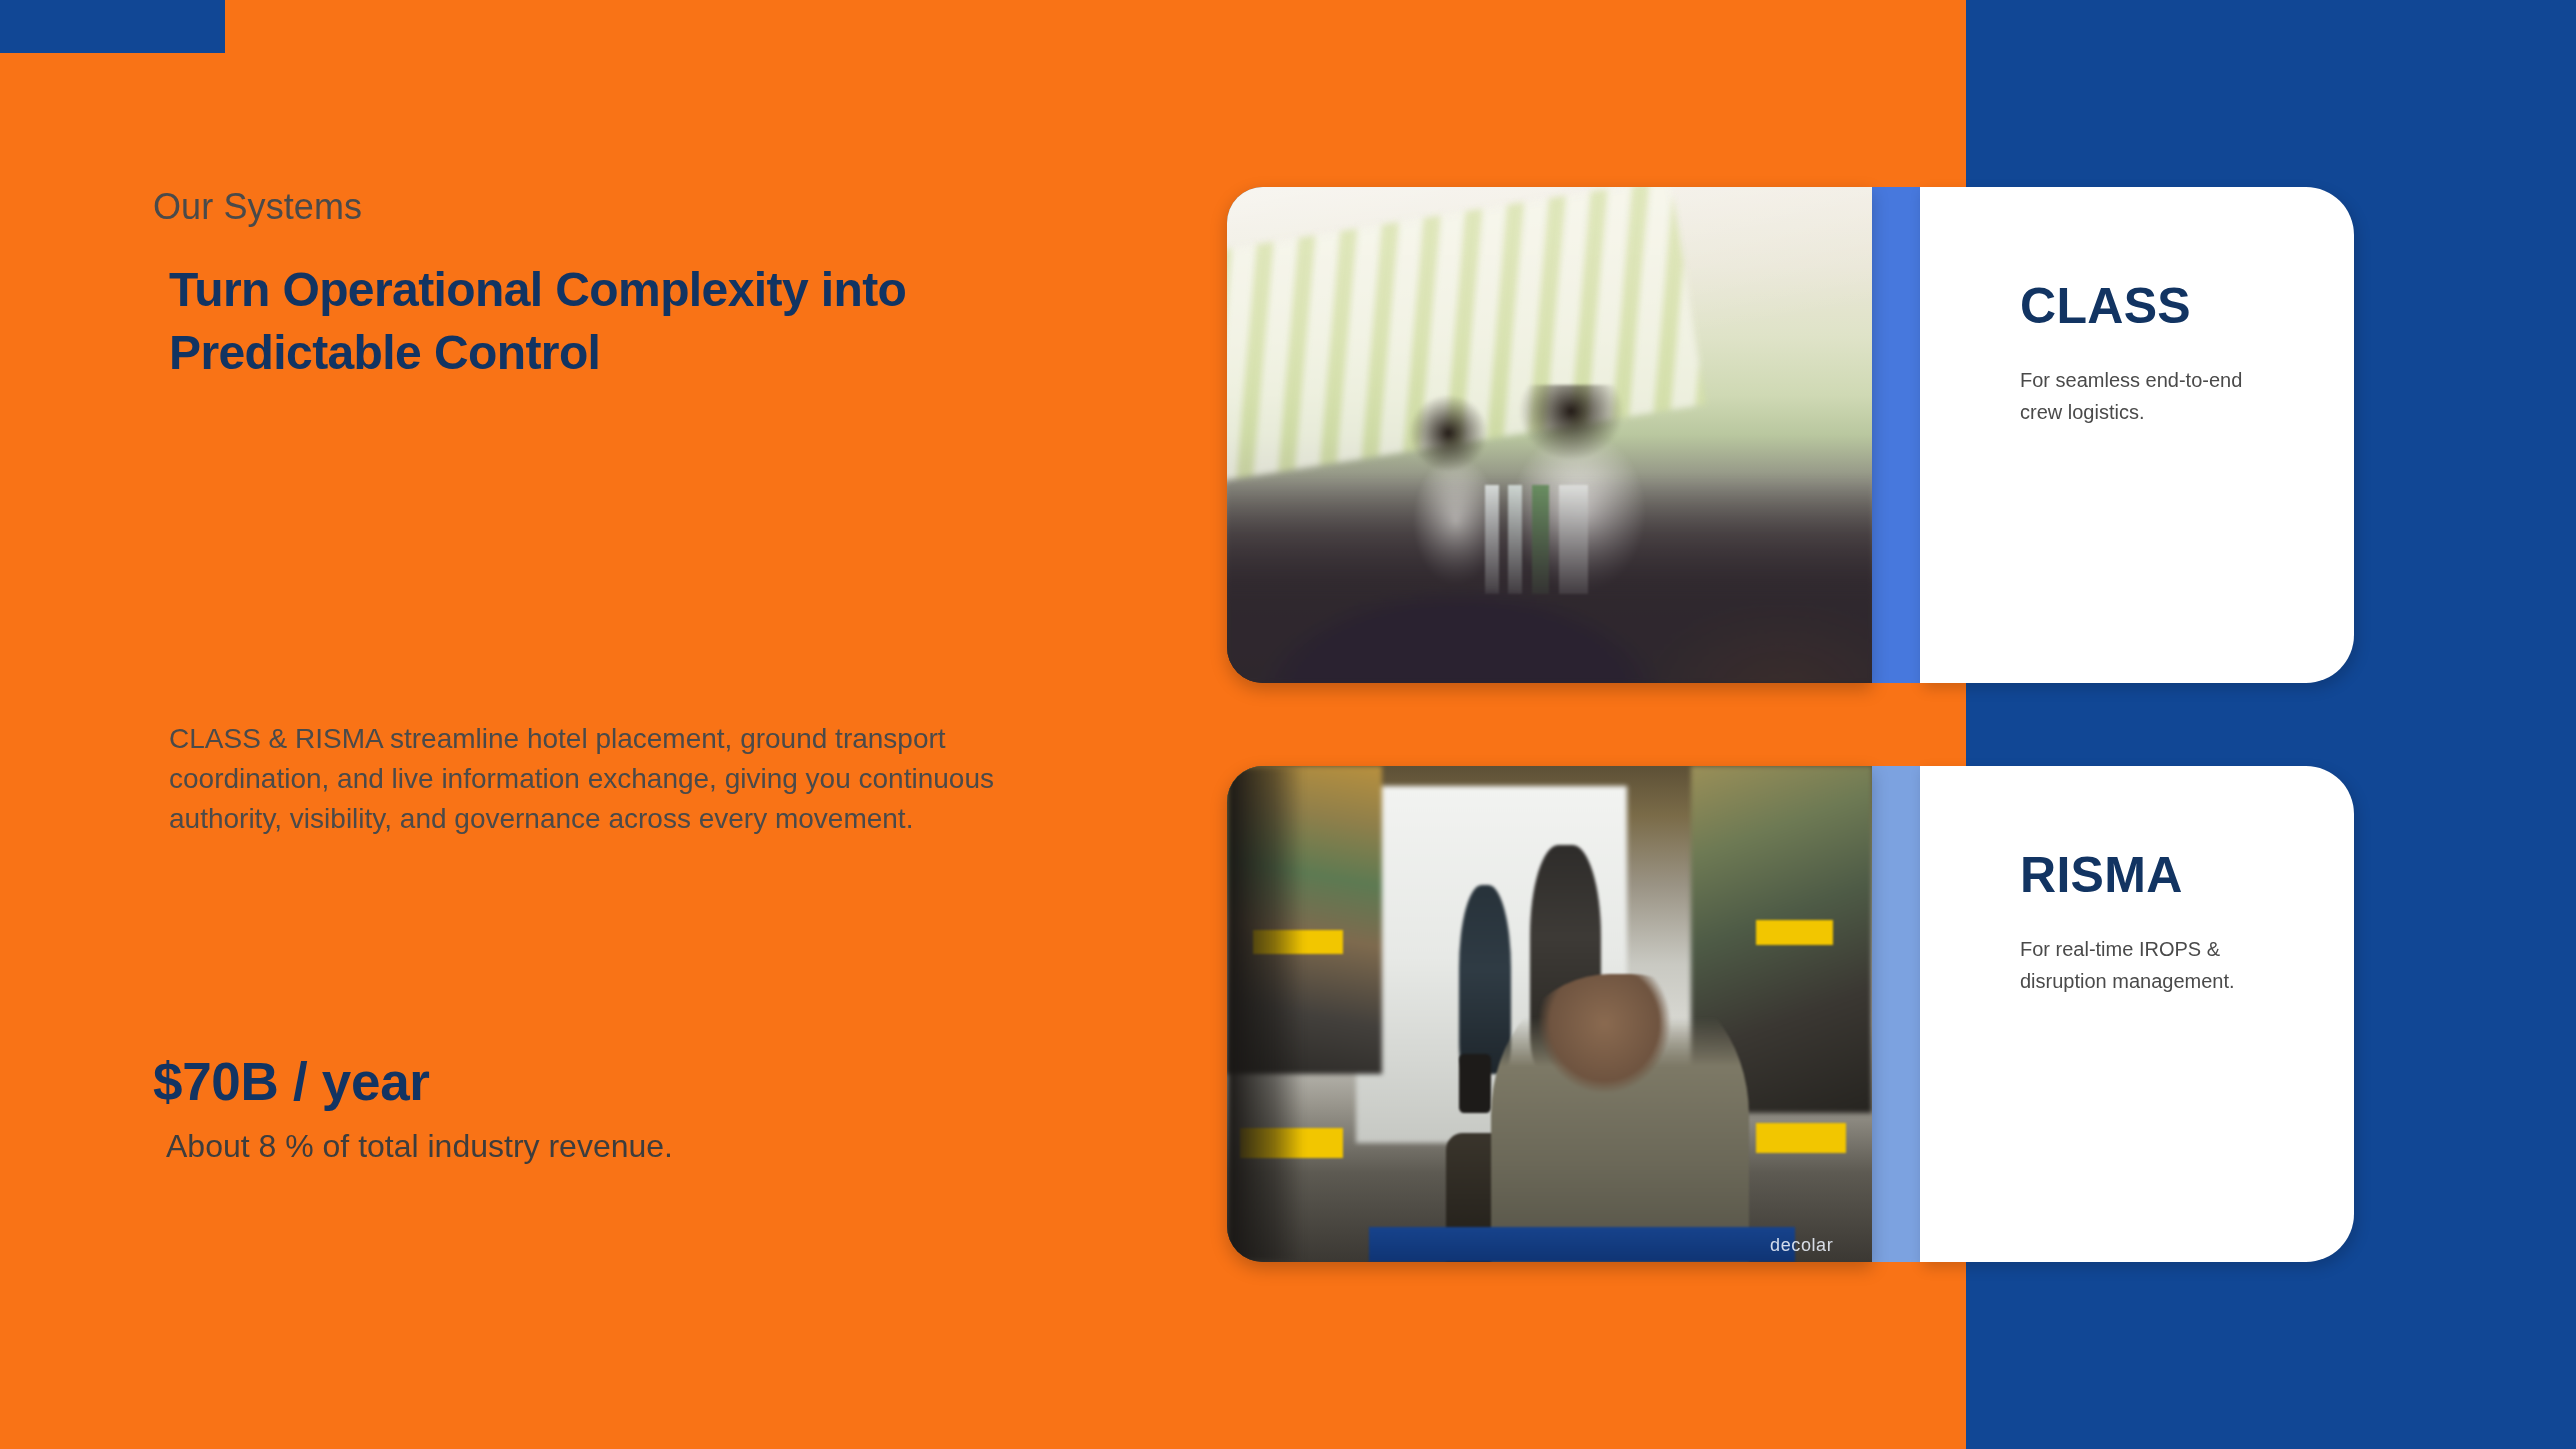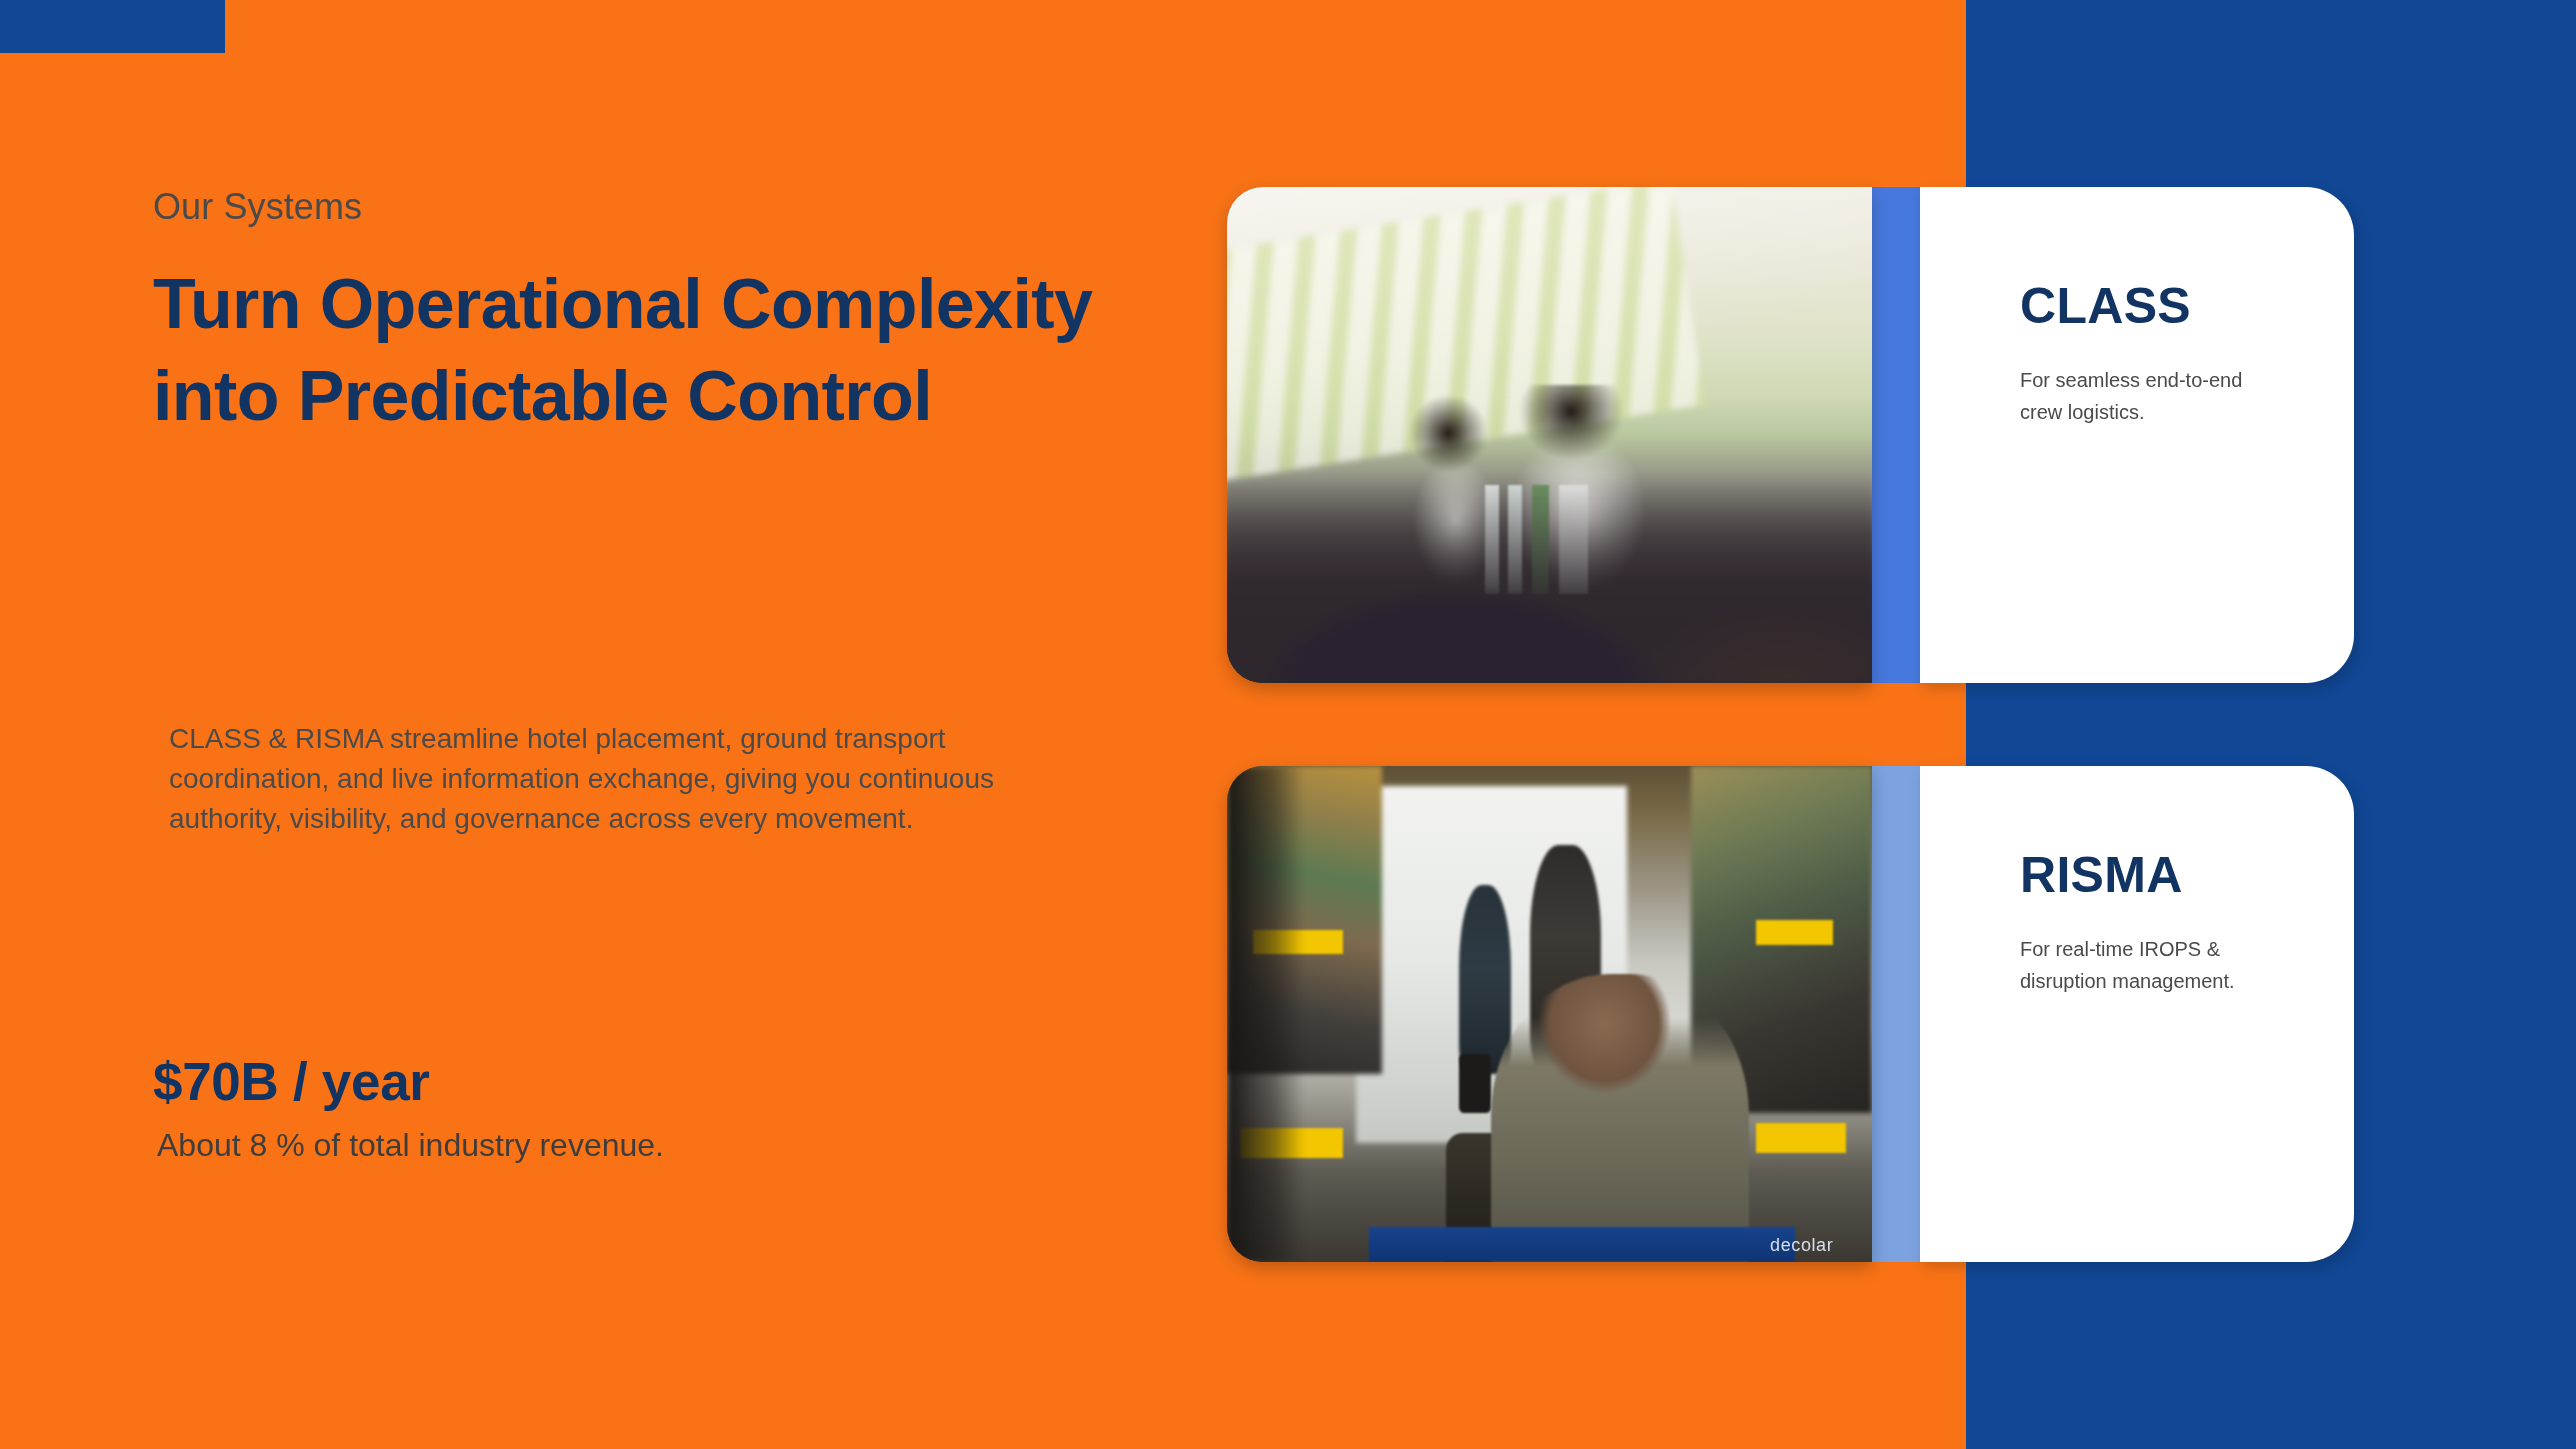--- a/index.html
+++ b/index.html
@@ -24,35 +24,35 @@
 
   
   .left-col{
     position:absolute;left:153px;top:187px;width:966px;
   }
   .eyebrow{
     font-size:36px;color:#4a4a4a;font-weight:400;letter-spacing:0.1px;
     margin:0 0 31px 0;line-height:1.1;
   }
   .headline{
-    font-size:70px;line-height:1.32;color:var(--navy);
-    font-weight:700;margin:0;letter-spacing:-0.6px;
+    font-size:48px;line-height:1.32;color:var(--navy);
+    font-weight:700;margin:16px;letter-spacing:-0.6px;
     max-width:947px;
   }
   .body-copy{
     position:absolute;left:153px;top:703px;width:921px;
     font-size:28px;line-height:1.42;color:#4a4a4a;margin:16px;
   }
   .stat-block{position:absolute;left:153px;top:1052px;width:837px;}
   .stat-label{font-size:23px;color:#4a4a4a;margin:0 0 5.2px 0;line-height:1.3;}
   .stat-value{
     font-size:53px;font-weight:700;color:var(--navy);margin:0 0 11.6px 0;
     line-height:1.15;letter-spacing:-0.3px;
   }
-  .stat-note{font-size:32px;color:#3d3d3d;margin:4px;line-height:1.25;}
+  .stat-note{font-size:32px;color:#3d3d3d;margin:13px;line-height:1.25;}
 
   
   .sys-row{position:absolute;display:flex;align-items:stretch;}
   .sys-row.r1{left:1227px;top:187px;width:1127px;height:496px;}
   .sys-row.r2{left:1227px;top:766px;width:1127px;height:496px;}
 
   .sys-photo{
     position:relative;width:645px;height:100%;
     border-radius:36px 0 0 36px;
     overflow:hidden;

